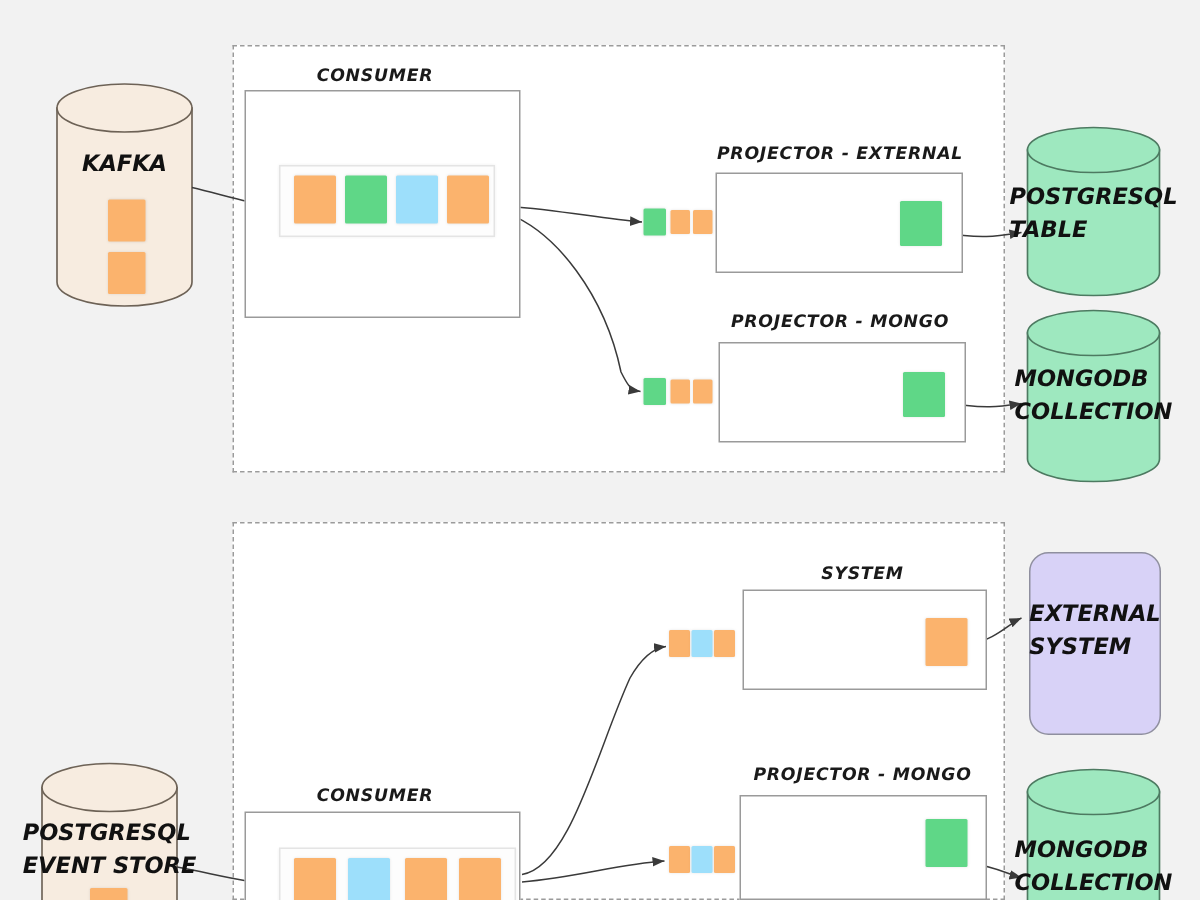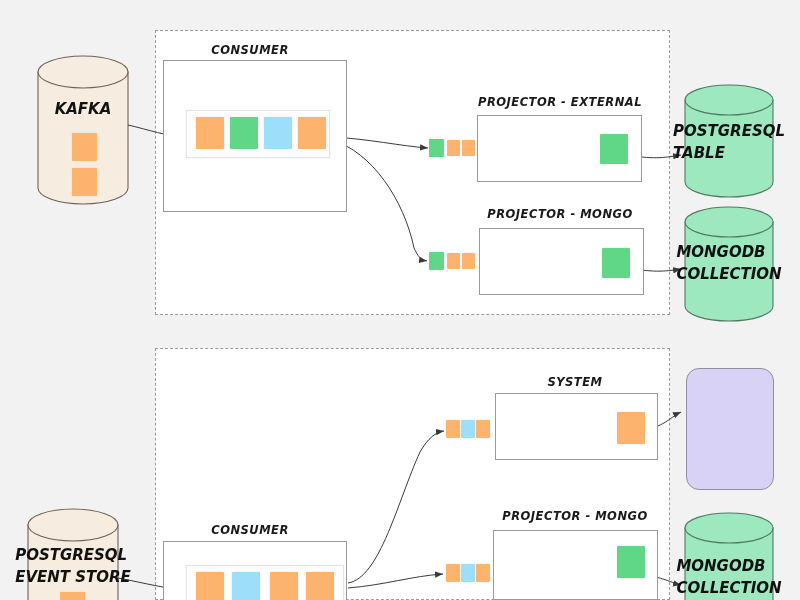--- a/index.html
+++ b/index.html
@@ -164,20 +164,22 @@
   <div class="evt" style="left:602px;top:248px;width:28px;height:30px;background:#5fd787;"></div>
 
   <div class="lbl box-title" style="left:575px;top:375px;">SYSTEM</div>
   <div class="svc-box" style="left:495px;top:393px;width:163px;height:67px;"></div>
   <div class="evt" style="left:446px;top:420px;width:14px;height:18px;background:#fbb36d;"></div>
   <div class="evt" style="left:461px;top:420px;width:14px;height:18px;background:#9ddffb;"></div>
   <div class="evt" style="left:476px;top:420px;width:14px;height:18px;background:#fbb36d;"></div>
   <div class="evt" style="left:617px;top:412px;width:28px;height:32px;background:#fbb36d;"></div>
 
   <div class="rrect" style="left:686px;top:368px;width:88px;height:122px;background:#d8d2f7;"></div>
+  <div class="cyl-label" style="left:730px;top:421px;">EXTERNAL
+SYSTEM</div>
 
   <div class="lbl box-title" style="left:575px;top:509px;">PROJECTOR - MONGO</div>
   <div class="svc-box" style="left:493px;top:530px;width:165px;height:70px;"></div>
   <div class="evt" style="left:446px;top:564px;width:14px;height:18px;background:#fbb36d;"></div>
   <div class="evt" style="left:461px;top:564px;width:14px;height:18px;background:#9ddffb;"></div>
   <div class="evt" style="left:476px;top:564px;width:14px;height:18px;background:#fbb36d;"></div>
   <div class="evt" style="left:617px;top:546px;width:28px;height:32px;background:#5fd787;"></div>
 
   <div class="lbl box-title" style="left:250px;top:523px;">CONSUMER</div>
   <div class="svc-box" style="left:163px;top:541px;width:184px;height:100px;"></div>

